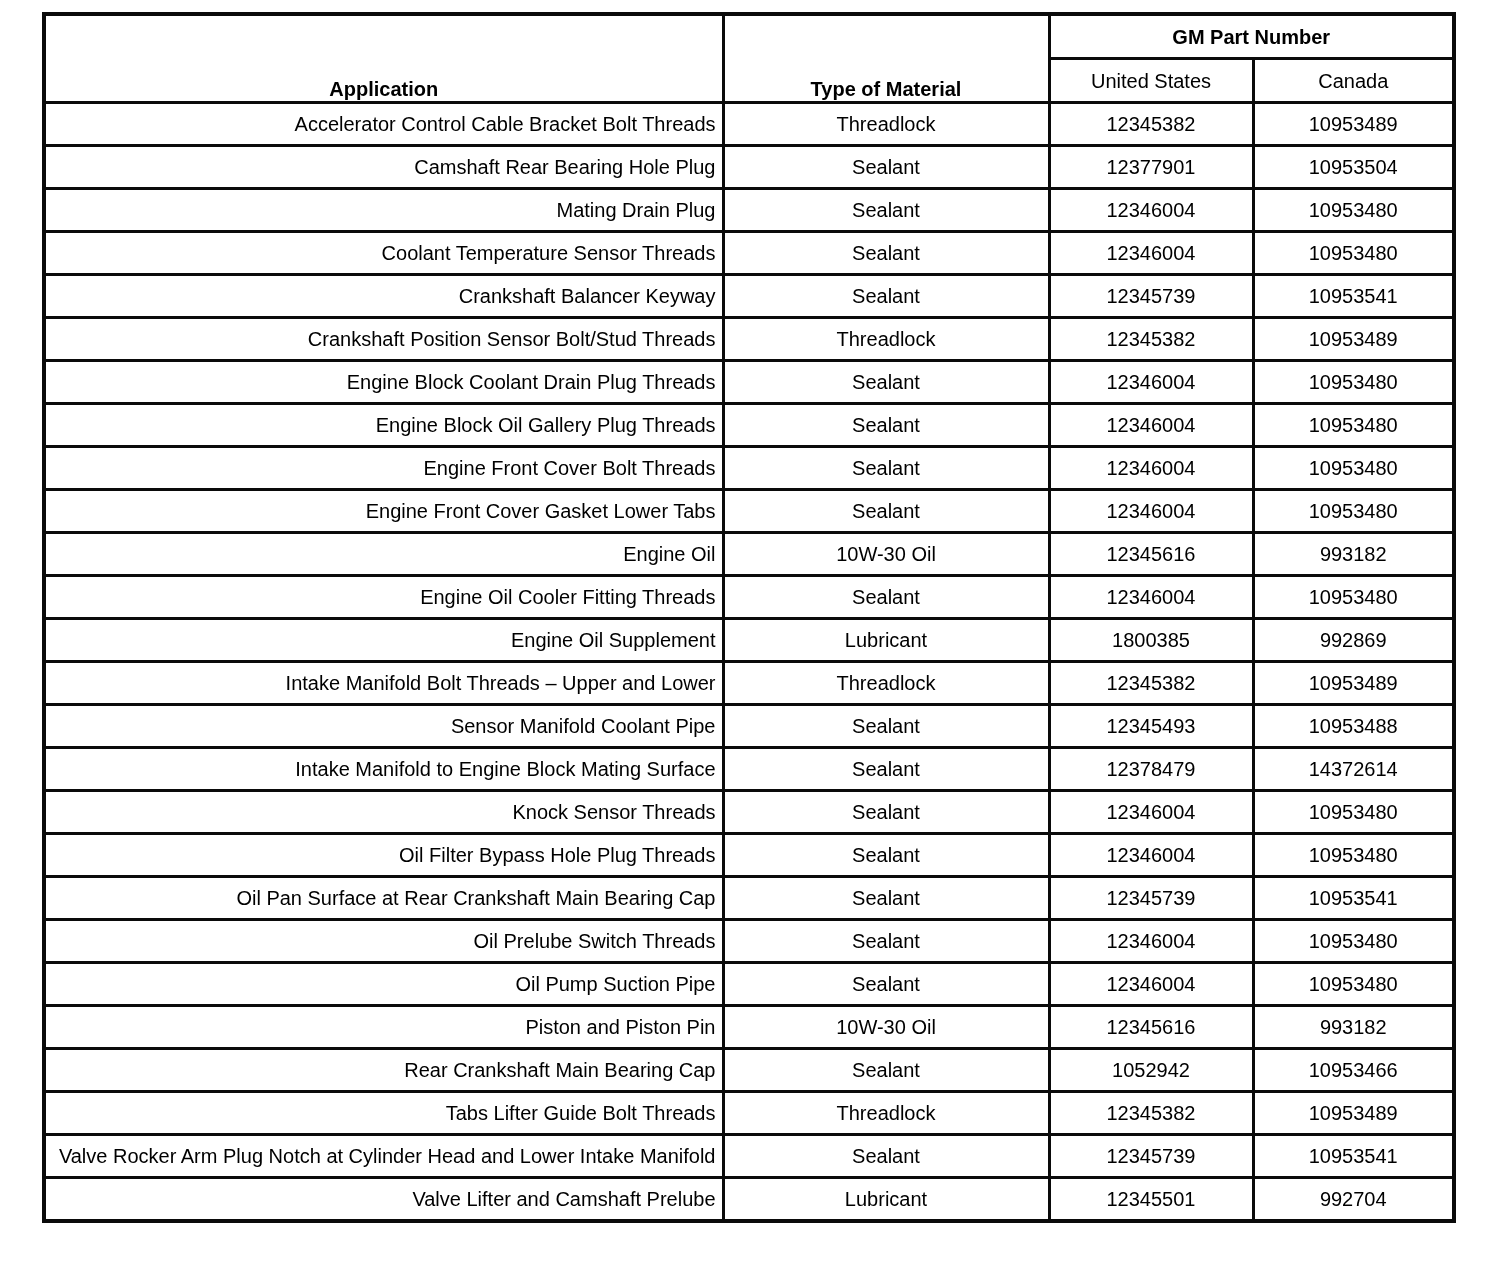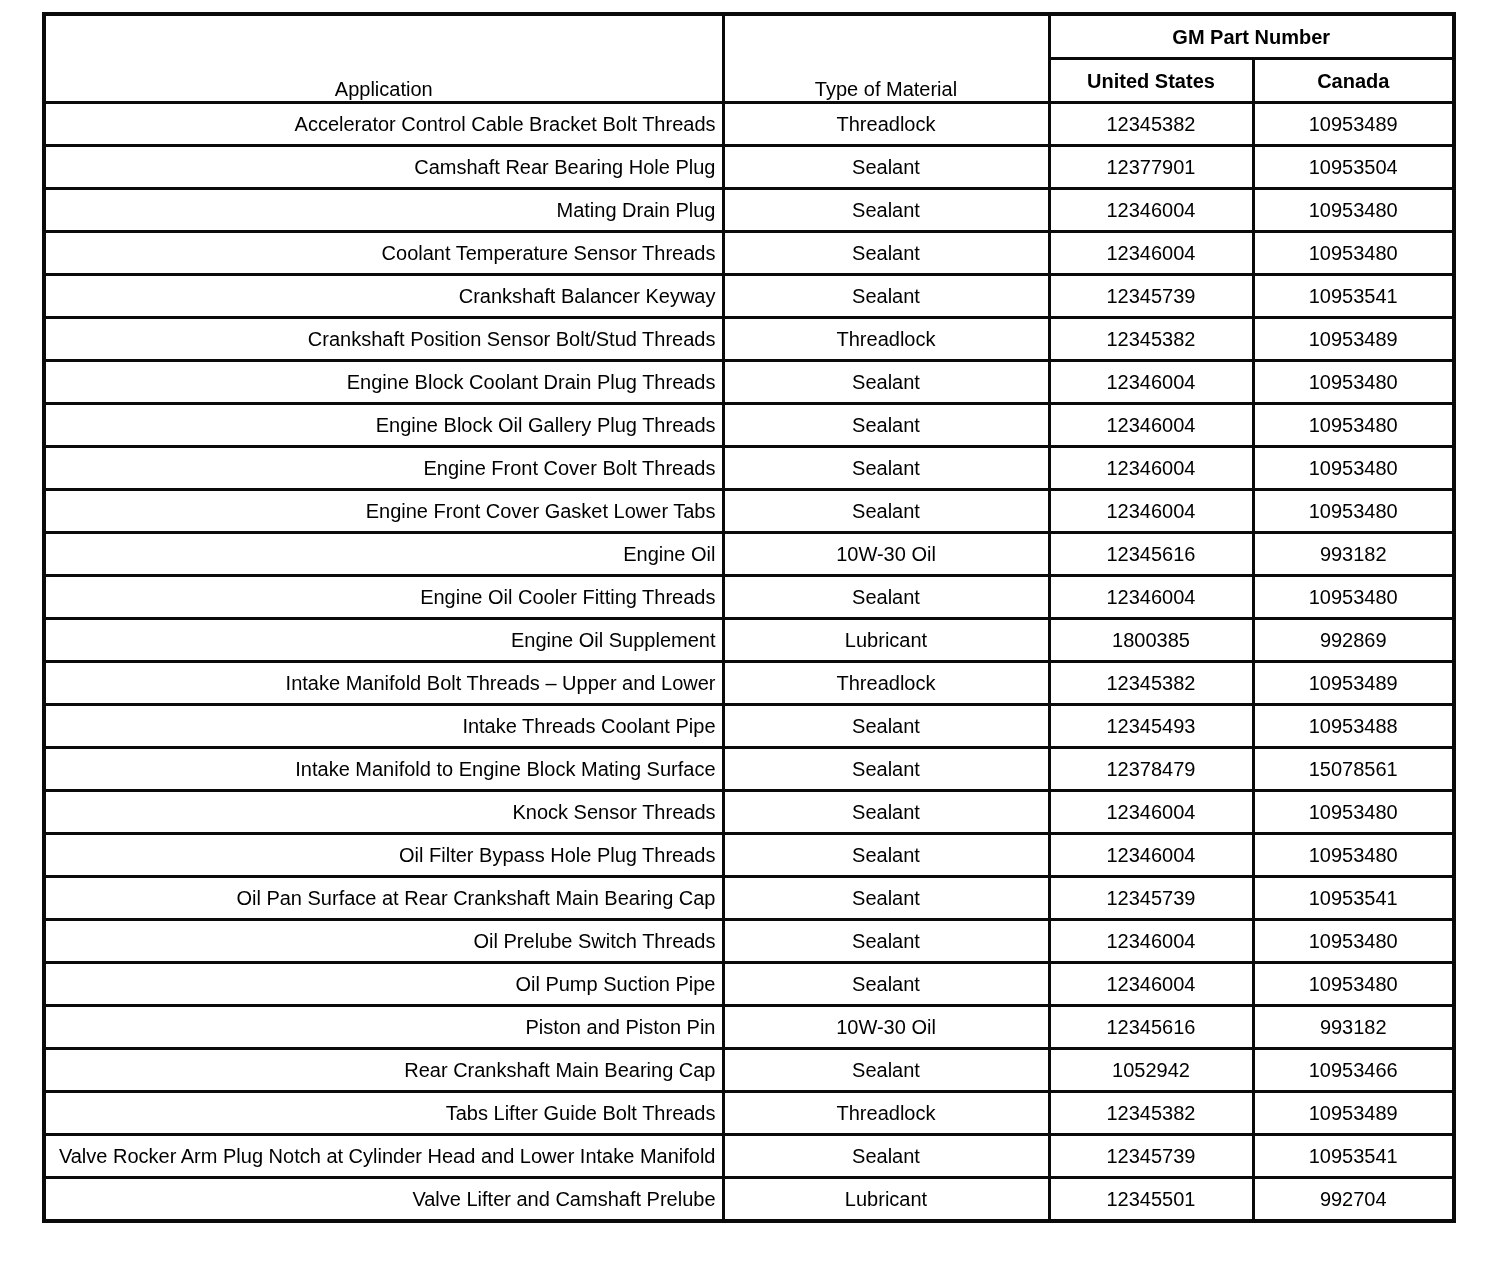--- a/index.html
+++ b/index.html
@@ -41,37 +41,37 @@
     line-height: 1.2;
     overflow: hidden;
   }
   table.materials { border: 4px solid #0a0a0a; }
 
   
   th.h-merged {
     height: 85px;
     vertical-align: bottom;
     text-align: center;
-    font-weight: 400;
+    font-weight: 700;
     font-size: 21px;
     padding-bottom: 12px;
   }
   th.h-gm {
     height: 40px;
     vertical-align: middle;
     text-align: center;
     font-weight: 700;
     font-size: 21px;
     margin-left: 36px;
   }
   th.h-sub {
     height: 40px;
     vertical-align: middle;
     text-align: center;
-    font-weight: 700;
+    font-weight: 400;
     font-size: 21px;
   }
 
   
   td.c-app {
     text-align: right;
     padding-left: 18px;
     padding-right: 14px;
     height: 40px;
     vertical-align: middle;
@@ -182,30 +182,30 @@
           <td class="c-mid">1800385</td>
           <td class="c-mid">992869</td>
         </tr>
         <tr>
           <td class="c-app">Intake Manifold Bolt Threads – Upper and Lower</td>
           <td class="c-mid">Threadlock</td>
           <td class="c-mid">12345382</td>
           <td class="c-mid">10953489</td>
         </tr>
         <tr>
-          <td class="c-app">Intake Threads Coolant Pipe</td>
+          <td class="c-app">Sensor Manifold Coolant Pipe</td>
           <td class="c-mid">Sealant</td>
           <td class="c-mid">12345493</td>
           <td class="c-mid">10953488</td>
         </tr>
         <tr>
           <td class="c-app">Intake Manifold to Engine Block Mating Surface</td>
           <td class="c-mid">Sealant</td>
           <td class="c-mid">12378479</td>
-          <td class="c-mid">15078561</td>
+          <td class="c-mid">14372614</td>
         </tr>
         <tr>
           <td class="c-app">Knock Sensor Threads</td>
           <td class="c-mid">Sealant</td>
           <td class="c-mid">12346004</td>
           <td class="c-mid">10953480</td>
         </tr>
         <tr>
           <td class="c-app">Oil Filter Bypass Hole Plug Threads</td>
           <td class="c-mid">Sealant</td>

